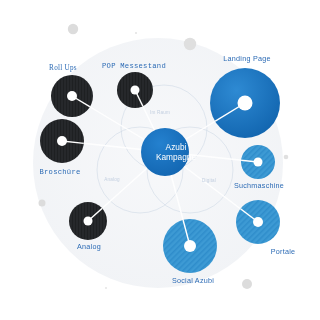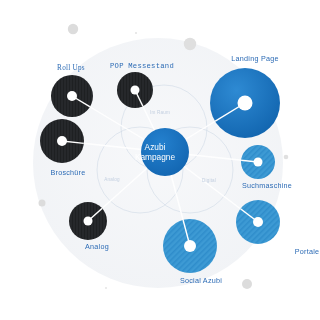--- a/index.html
+++ b/index.html
@@ -23,21 +23,20 @@
     left: 0;
   }
   .node-label {
     position: absolute;
     color: #2c6bb5;
     font-size: 7.2px;
     letter-spacing: 0.25px;
     white-space: nowrap;
     transform: translate(-50%, -50%);
     pointer-events: none;
-    margin-left: 8px;
   }
   .venn-label {
     position: absolute;
     color: #c3cfe0;
     font-size: 4.6px;
     letter-spacing: 0.2px;
     white-space: nowrap;
     transform: translate(-50%, -50%);
   }
   .hub-label {
@@ -190,25 +189,25 @@
       </g>
   </svg>
 
   <div id="label-layer">
       <div class="venn-label" style="left: 160px; top: 112px;">Im Raum</div>
       <div class="venn-label" style="left: 112px; top: 179px;">Analog</div>
       <div class="venn-label" style="left: 209px; top: 180px;">Digital</div>
       <div class="node-label" style="left: 63px; top: 68px; font-family: Liberation Serif, serif;">Roll Ups</div>
       <div class="node-label" style="left: 134px; top: 66px; font-family: Liberation Mono, monospace;">POP Messestand</div>
       <div class="node-label" style="left: 247px; top: 58px;">Landing Page</div>
-      <div class="node-label" style="left: 60px; top: 172px;">Broschüre</div>
+      <div class="node-label" style="left: 60px; top: 172px; font-family: Liberation Mono, monospace;">Broschüre</div>
       <div class="node-label" style="left: 259px; top: 185px; text-align: right;">Suchmaschine</div>
       <div class="node-label" style="left: 89px; top: 246px;">Analog</div>
-      <div class="node-label" style="left: 275px; top: 251px; padding-left: 48px;">Portale</div>
+      <div class="node-label" style="left: 259px; top: 251px; padding-left: 48px;">Portale</div>
       <div class="node-label" style="left: 193px; top: 280px;">Social Azubi</div>
     </div>
 
-  <div class="hub-label" id="hub-label" style="left: 155px; top: 152px; text-align: center;">
+  <div class="hub-label" id="hub-label" style="left: 176px; top: 152px; text-align: center;">
     <div>Azubi</div>
     <div>Kampagne</div>
   </div>
 
 </div>
 
 </body></html>

